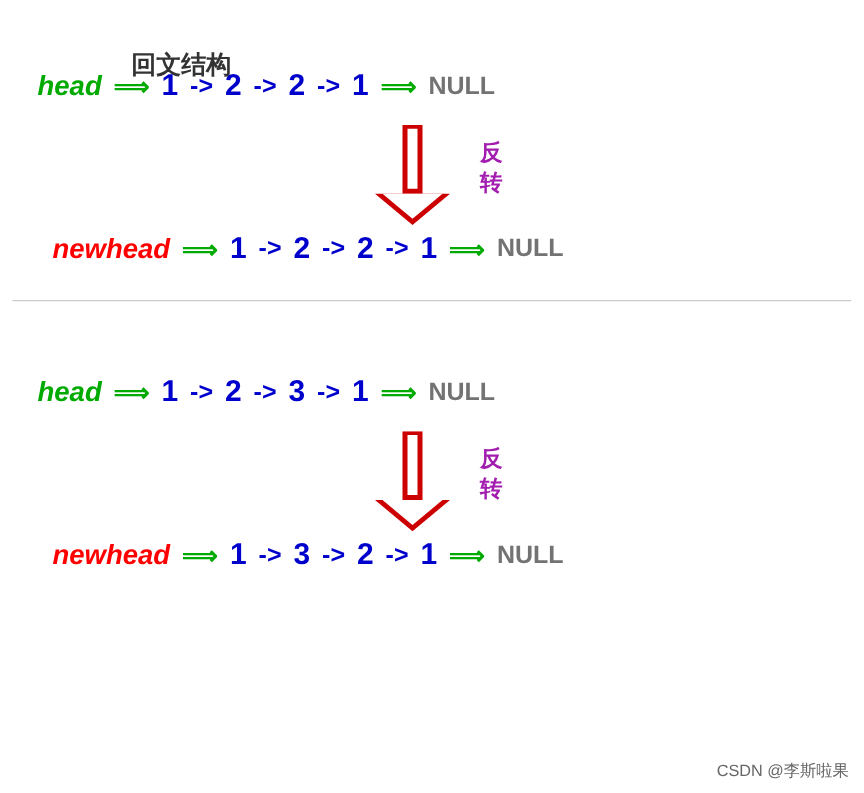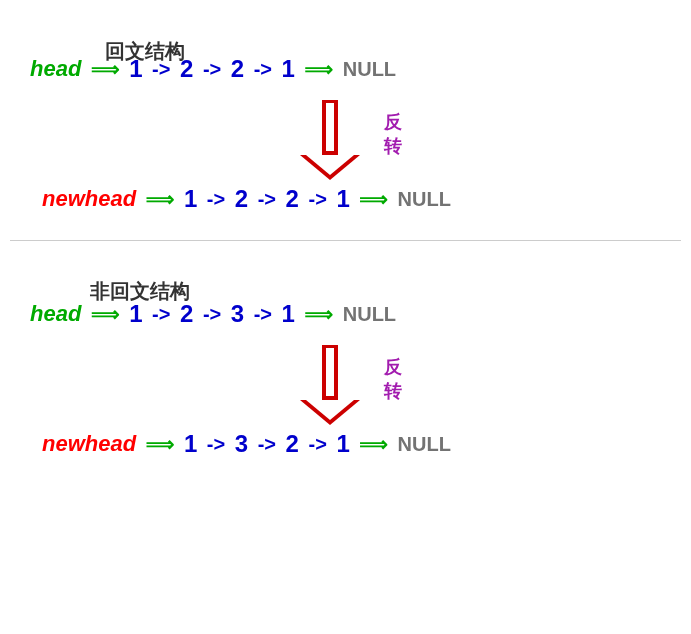--- a/index.html
+++ b/index.html
@@ -199,21 +199,20 @@
     <span class="arrow-right">&nbsp;-&gt;&nbsp;</span>
     <span class="node-value">2</span>
     <span class="arrow-right">&nbsp;-&gt;&nbsp;</span>
     <span class="node-value">1</span>
     <span class="double-arrow">&nbsp;⟹&nbsp;</span>
     <span class="node-null">NULL</span>
   </div>
 
   <hr class="divider-line">
 
-  <div class="section-title title-2">非回文结构</div>
 
   <div class="linked-list-row row-3">
     <span class="node-head">head</span>
     <span class="double-arrow">&nbsp;⟹&nbsp;</span>
     <span class="node-value">1</span>
     <span class="arrow-right">&nbsp;-&gt;&nbsp;</span>
     <span class="node-value">2</span>
     <span class="arrow-right">&nbsp;-&gt;&nbsp;</span>
     <span class="node-value">3</span>
     <span class="arrow-right">&nbsp;-&gt;&nbsp;</span>
@@ -239,14 +238,15 @@
     <span class="arrow-right">&nbsp;-&gt;&nbsp;</span>
     <span class="node-value">3</span>
     <span class="arrow-right">&nbsp;-&gt;&nbsp;</span>
     <span class="node-value">2</span>
     <span class="arrow-right">&nbsp;-&gt;&nbsp;</span>
     <span class="node-value">1</span>
     <span class="double-arrow">&nbsp;⟹&nbsp;</span>
     <span class="node-null">NULL</span>
   </div>
 
+  <div class="watermark">CSDN @李斯啦果</div>
 
 </div>
 
 </body></html>

